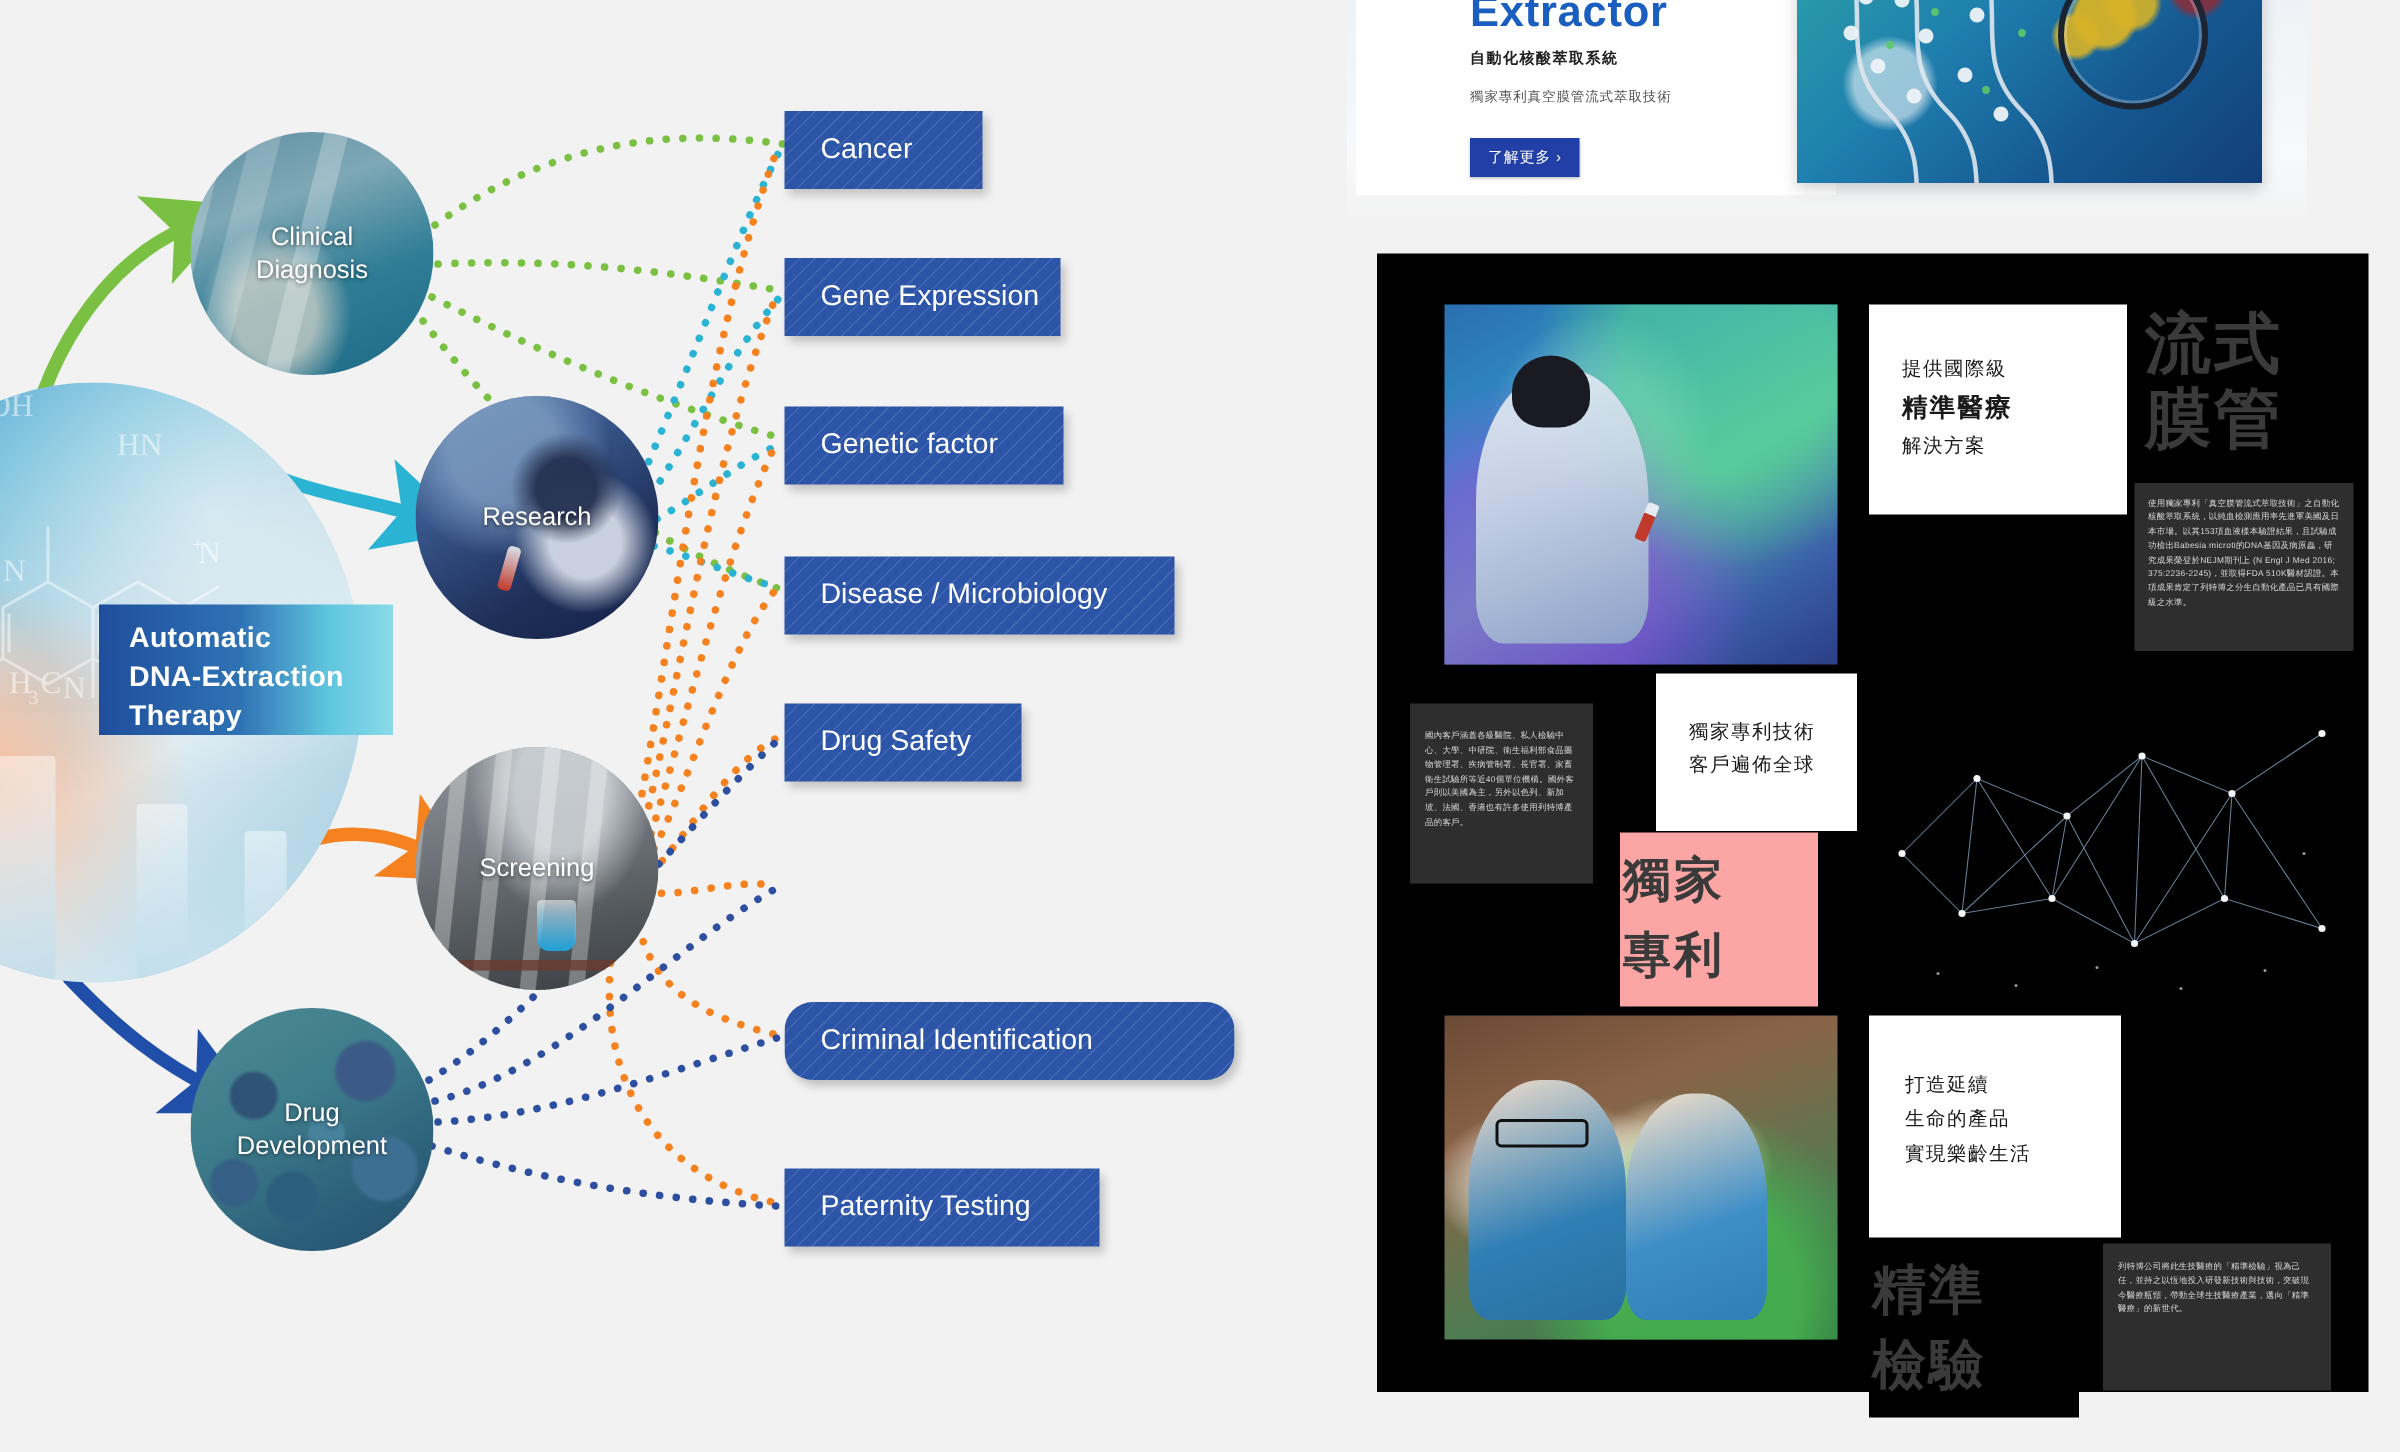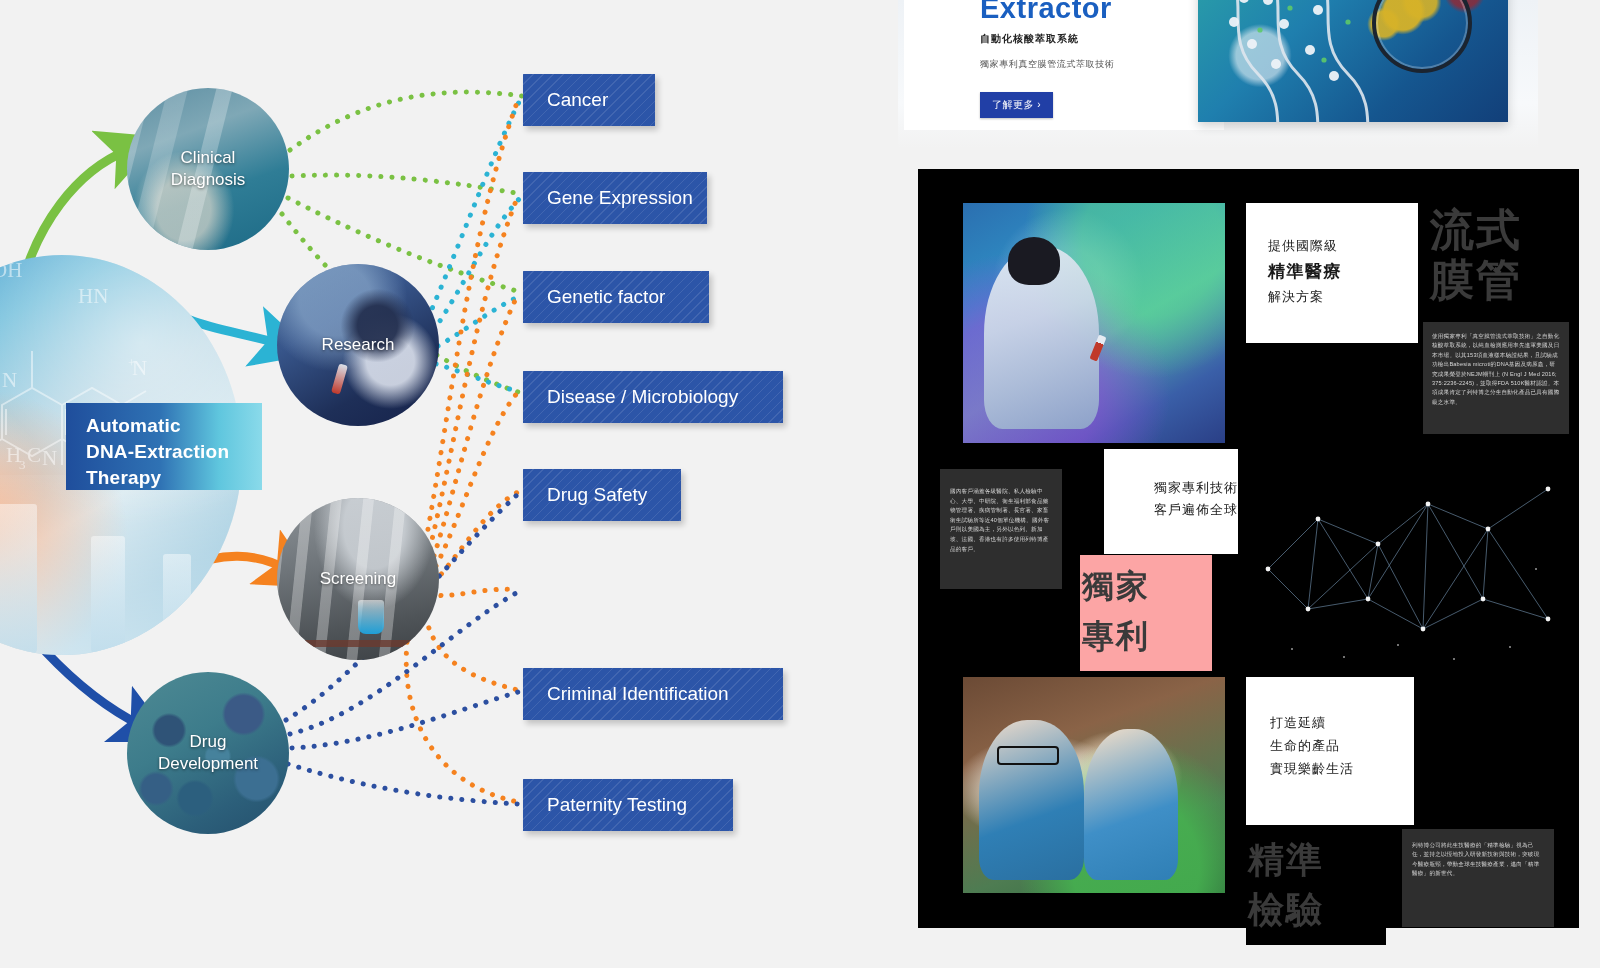--- a/index.html
+++ b/index.html
@@ -218,21 +218,21 @@
     color:#3a3a3a;font-size:44px;font-weight:bold;line-height:50px;letter-spacing:2px;
     padding-top:6px;
   }
 
   .cell-note1{
     left:505px;top:153px;width:146px;height:112px;
     padding:10px 9px;
     font-size:5.6px;line-height:9.4px;color:#d8d8d8;letter-spacing:.2px;
   }
 
-  .cell-txt2{left:186px;top:280px;width:134px;height:105px;padding:28px 0 0 22px;text-align:right;}
+  .cell-txt2{left:186px;top:280px;width:134px;height:105px;padding:28px 0 0 22px;}
   .cell-txt2 .l{font-size:13px;letter-spacing:1px;line-height:22px;color:#1a1a1a;}
 
   .cell-net{
     left:330px;top:280px;width:321px;height:224px;
     background:
       radial-gradient(ellipse at 75% 58%, rgba(70,170,245,.75) 0 22%, rgba(70,170,245,0) 52%),
       radial-gradient(ellipse at 30% 30%, rgba(40,90,170,.5) 0 26%, rgba(40,90,170,0) 54%),
       linear-gradient(160deg,#071528 0%,#0b2murks 0%,#0b2240 42%,#123a63 72%,#061222 100%);
     overflow:hidden;
   }
@@ -486,21 +486,21 @@
     </div>
     <div class="tag" style="left:523px;top:271px;width:186px;">
       <span>Genetic factor</span>
     </div>
     <div class="tag" style="left:523px;top:371px;width:260px;">
       <span>Disease / Microbiology</span>
     </div>
     <div class="tag" style="left:523px;top:469px;width:158px;">
       <span>Drug Safety</span>
     </div>
-    <div class="tag" style="left:523px;top:668px;width:260px;">
+    <div class="tag" style="left:523px;top:668px;width:300px;border-radius:19px;">
       <span>Criminal Identification</span>
     </div>
     <div class="tag" style="left:523px;top:779px;width:210px;">
       <span>Paternity Testing</span>
     </div>
   </div>
 
   <div class="site">
 
     <div class="site-hero">

